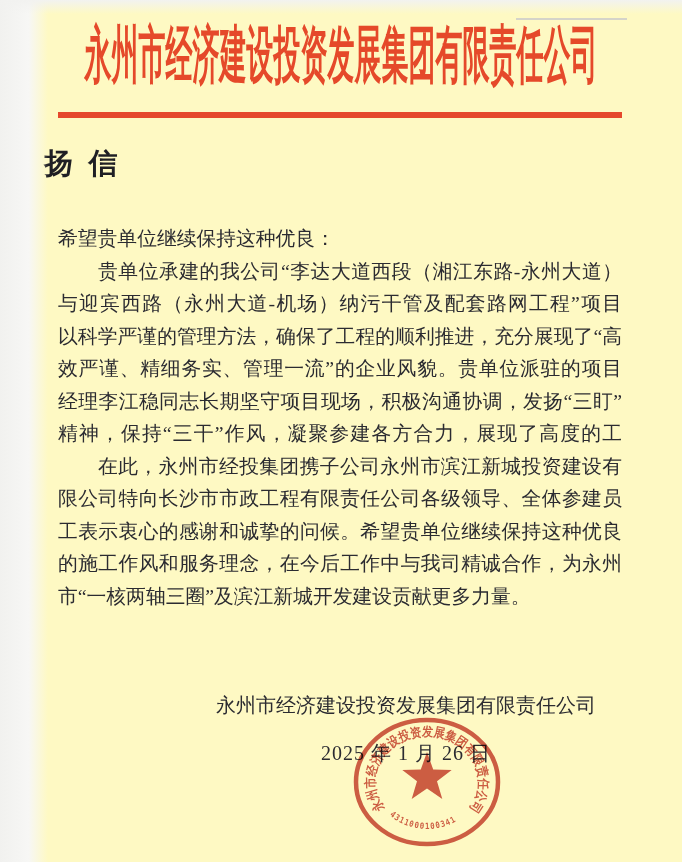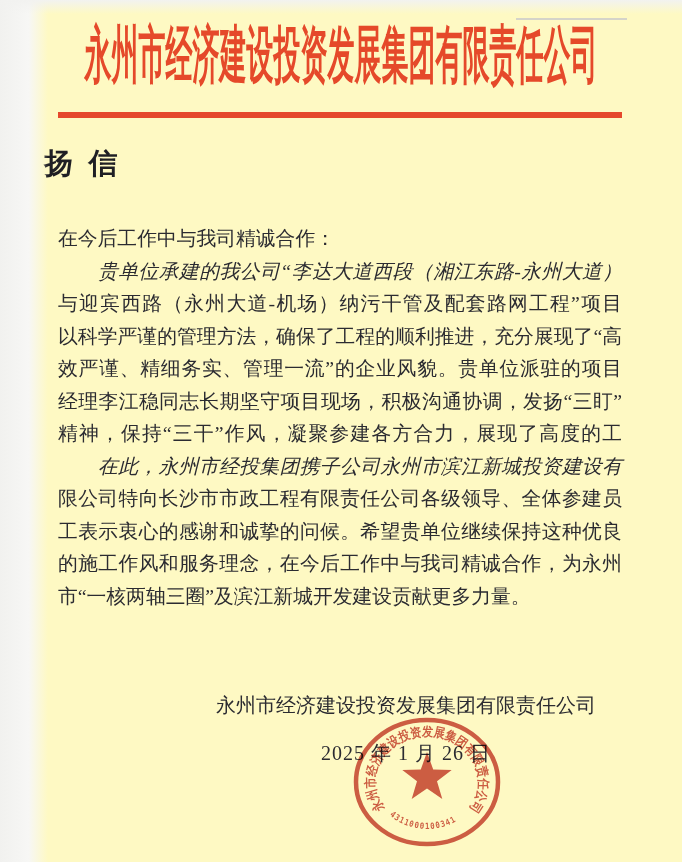--- a/index.html
+++ b/index.html
@@ -65,21 +65,21 @@
     margin:42px 60px 0 58px;
     font-size:19.8px;
     line-height:32.5px;
   }
   .line{
     white-space:nowrap;
     text-align:justify;
     text-align-last:justify;
   }
   .line.salutation{text-align-last:left;}
-  .line.indent{text-indent:40px;font-style:italic;}
+  .line.indent{text-indent:40px;}
   .line.last{text-align-last:left;}
   .sign-block{
     width:380px;
     margin:80px 86px 0 auto;
     text-align:center;
   }
   .sign-company{
     font-size:20px;
     line-height:26px;
     white-space:nowrap;
@@ -113,21 +113,21 @@
 
   <div class="letterhead">
     <span class="name">永州市经济建设投资发展集团有限责任公司</span>
   </div>
 
   <div class="rule"></div>
 
   <div class="letter-title">表 扬 信</div>
 
   <div class="body">
-    <div class="line salutation">在今后工作中与我司精诚合作：</div>
+    <div class="line salutation">希望贵单位继续保持这种优良：</div>
 
     <div class="line indent">贵单位承建的我公司“李达大道西段（湘江东路-永州大道）</div>
     <div class="line">与迎宾西路（永州大道-机场）纳污干管及配套路网工程”项目</div>
     <div class="line">以科学严谨的管理方法，确保了工程的顺利推进，充分展现了“高</div>
     <div class="line">效严谨、精细务实、管理一流”的企业风貌。贵单位派驻的项目</div>
     <div class="line">经理李江稳同志长期坚守项目现场，积极沟通协调，发扬“三盯”</div>
     <div class="line">精神，保持“三干”作风，凝聚参建各方合力，展现了高度的工</div>
 
     <div class="line indent">在此，永州市经投集团携子公司永州市滨江新城投资建设有</div>
     <div class="line">限公司特向长沙市市政工程有限责任公司各级领导、全体参建员</div>

